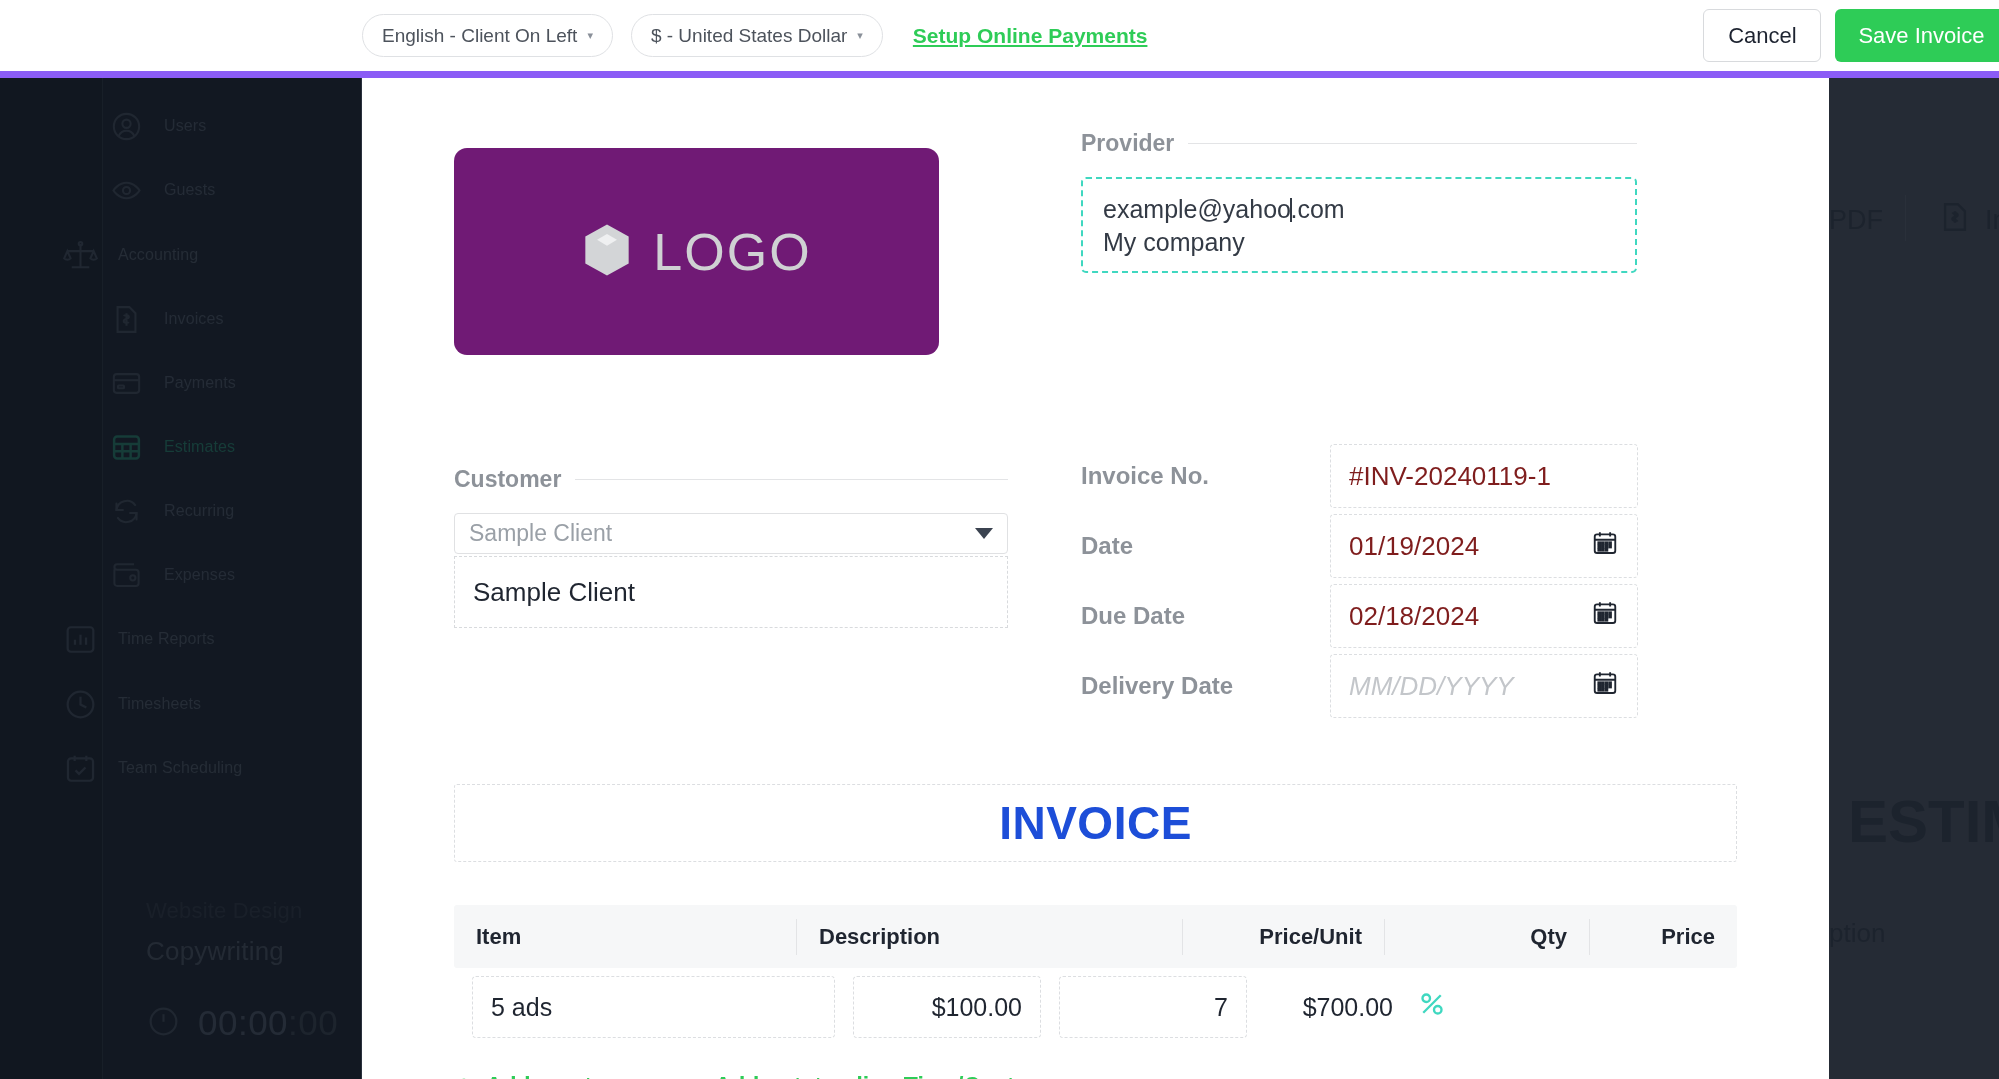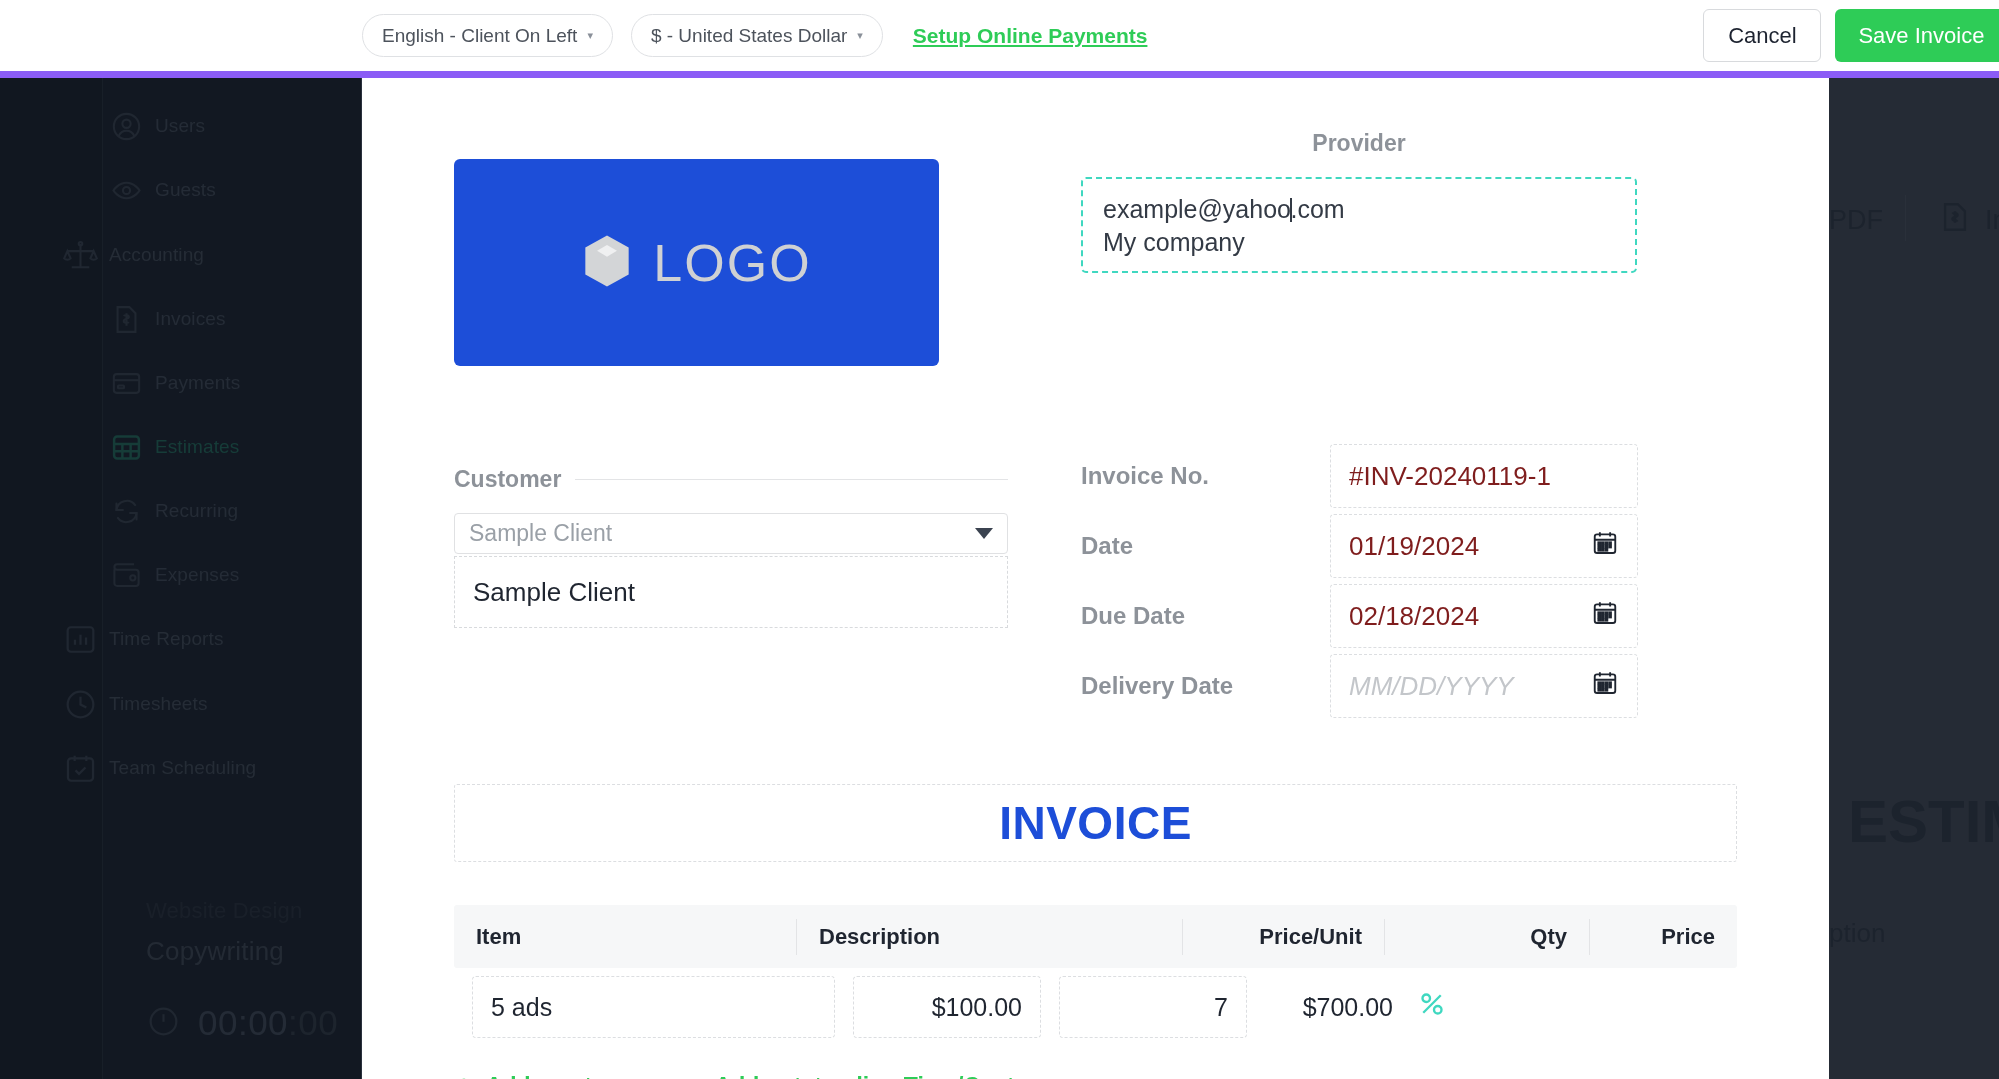--- a/index.html
+++ b/index.html
@@ -48,23 +48,23 @@
     height: 52px;
     white-space: nowrap;
   }
   .nav-ico {
     width: 46px; height: 34px;
     display: flex; align-items: center; justify-content: center;
     flex: 0 0 46px;
   }
   .nav-ico svg { display: block; }
   .nav-label {
-    font-size: 19px;
+    font-size: 16px;
     color: #3d4654;
-    margin-left: 6px;
+    margin-left: 15px;
     letter-spacing: .1px;
   }
   .nav-item.section > .nav-label { color: #3e4754; }
   .nav-item.active .nav-label { color: #1d6a5a; }
 
   .timer-block { position: absolute; left: 103px; width: 259px; }
   .timer-proj {
     font-size: 22px; color: #252c39; padding-left: 43px; letter-spacing: .2px;
   }
   .timer-task {
@@ -118,24 +118,24 @@
     position: absolute;
     left: 362px; top: 78px;
     width: 1467px; height: 1001px;
     background: #ffffff;
     overflow: hidden;
     z-index: 30;
   }
 
   .logo-box {
     position: absolute;
-    left: 92px; top: 81px;
+    left: 92px; top: 70px;
     width: 485px; height: 207px;
-    background: #1d4ed8;
-    border-radius: 6px;
+    background: #701a75;
+    border-radius: 13px;
     display: flex; align-items: center; justify-content: center;
     gap: 20px;
   }
   .logo-word {
     font-size: 52px; color: #cfd1d3; letter-spacing: 2px; font-weight: 500;
   }
 
   .fieldset-label {
     position: absolute;
     display: flex; align-items: center;
@@ -458,21 +458,21 @@
   <div class="logo-box">
     <span>
       <svg width="52" height="58" viewBox="0 0 24 26">
         <path d="M12 1.2 22 6.8v12.4L12 24.8 2 19.2V6.8z" fill="#d3d5d7"></path>
         <path d="M12 5.6 16.6 8.3 12 11 7.4 8.3z" fill="#eff0f1"></path>
       </svg>
     </span>
     <span class="logo-word">LOGO</span>
   </div>
 
-  <div class="fieldset-label" style="left:719px; top:52px; width:556px;flex-direction:column;">
+  <div class="fieldset-label" style="left:719px; top:52px; width:556px;">
     <span>Provider</span>
     <span class="rule" style="flex:1;"></span>
   </div>
   <div class="provider-box">
     <div class="provider-line"><span>example@yahoo</span><span class="caret-bar"></span><span>.com</span></div>
     <div class="provider-line">My company</div>
   </div>
 
   <div class="fieldset-label" style="left:92px; top:388px; width:554px;">
     <span>Customer</span>

